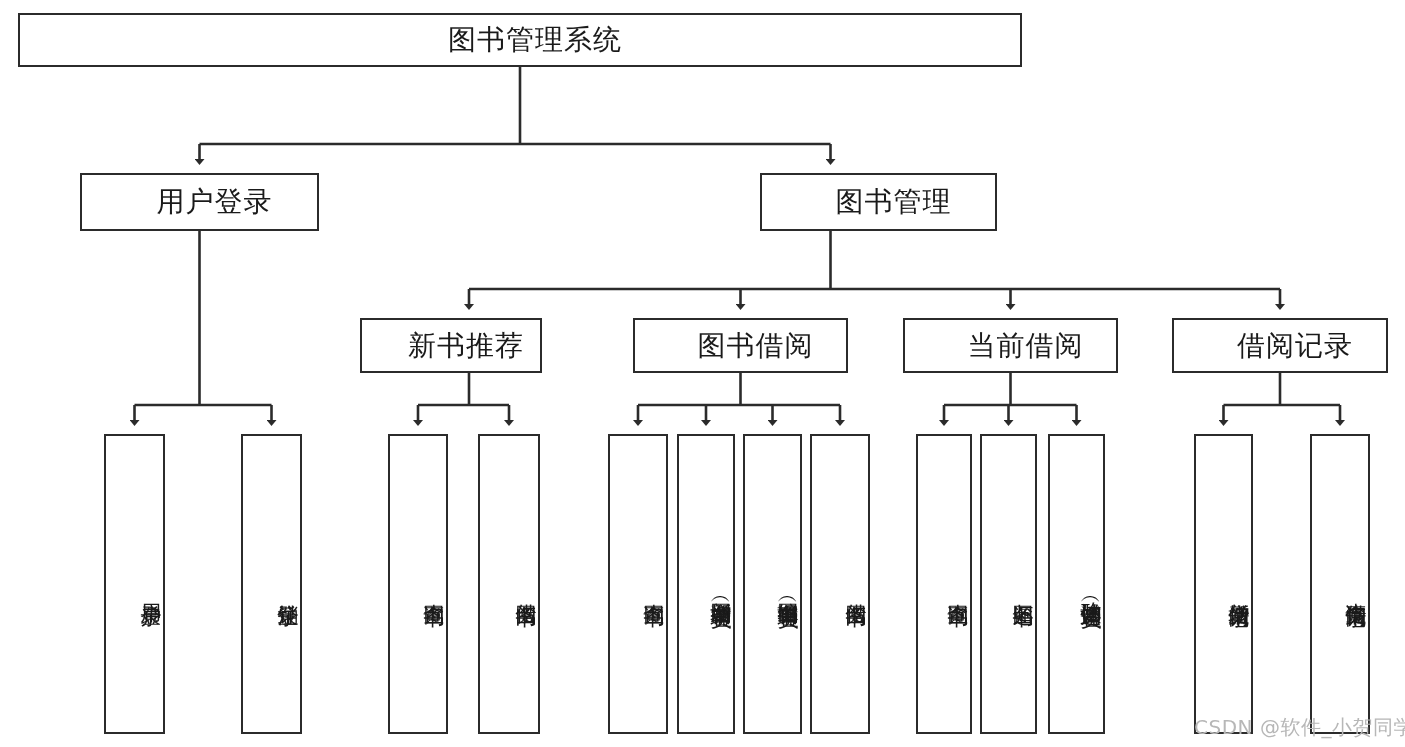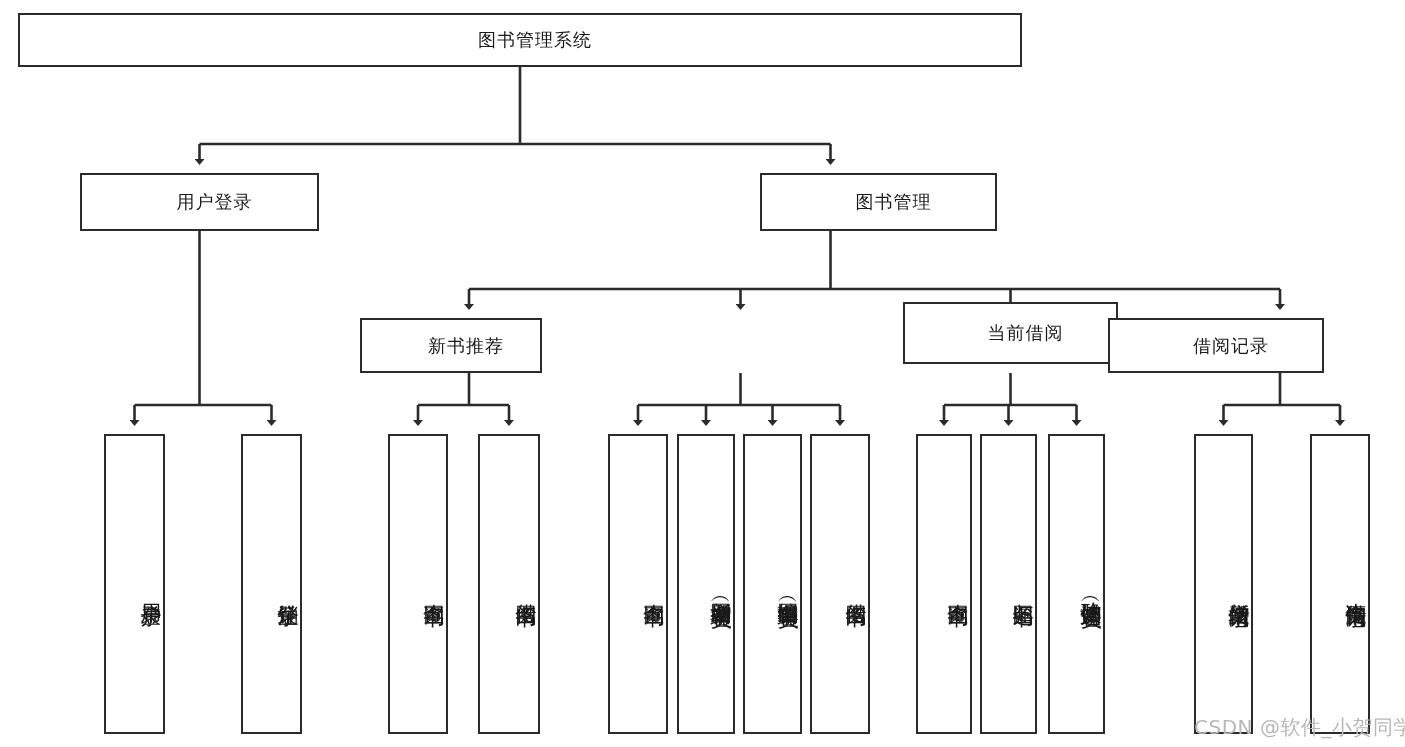--- a/index.html
+++ b/index.html
@@ -29,21 +29,21 @@
     position: absolute;
     box-sizing: border-box;
     border: 2px solid #2b2b2b;
     background: #ffffff;
     display: flex;
     align-items: center;
     justify-content: center;
     color: #1a1a1a;
   }
   .node.horiz {
-    font-size: 18px;
+    font-size: 28px;
     letter-spacing: 1px;
     white-space: nowrap;
     padding-left: 30px;
   }
   .node.vert {
     writing-mode: vertical-rl;
     text-orientation: upright;
     font-size: 21px;
     line-height: 1.18;
     letter-spacing: 1px;
@@ -119,24 +119,27 @@
   <div class="node horiz" style="left: 80px; top: 173px; width: 239px; height: 58px;">
       <span>用户登录</span>
     </div>
   <div class="node horiz" style="left: 712px; top: 173px; width: 237px; height: 58px; margin-left: 48px;">
       <span>图书管理</span>
     </div>
 
   <div class="node horiz" style="left: 360px; top: 318px; width: 182px; height: 55px;">
       <span>新书推荐</span>
     </div>
-  <div class="node horiz" style="left: 903px; top: 302px; width: 215px; height: 62px; font-family: Liberation Serif, serif;">
+  <div class="node horiz" style="left: 633px; top: 318px; width: 215px; height: 55px;">
+      <span>图书借阅</span>
+    </div>
+  <div class="node horiz" style="left: 903px; top: 318px; width: 215px; height: 55px; font-family: Liberation Serif, serif;">
       <span>当前借阅</span>
     </div>
-  <div class="node horiz" style="left: 1108px; top: 318px; width: 216px; height: 55px;">
+  <div class="node horiz" style="left: 1172px; top: 318px; width: 216px; height: 55px;">
       <span>借阅记录</span>
     </div>
 
   <div class="node vert" style="left: 104px; top: 434px; width: 61px; height: 300px;">
       <span class="vtext">用户登录</span>
     </div>
   <div class="node vert" style="left: 241px; top: 434px; width: 61px; height: 300px;">
       <span class="vtext">注销登录</span>
     </div>
 

